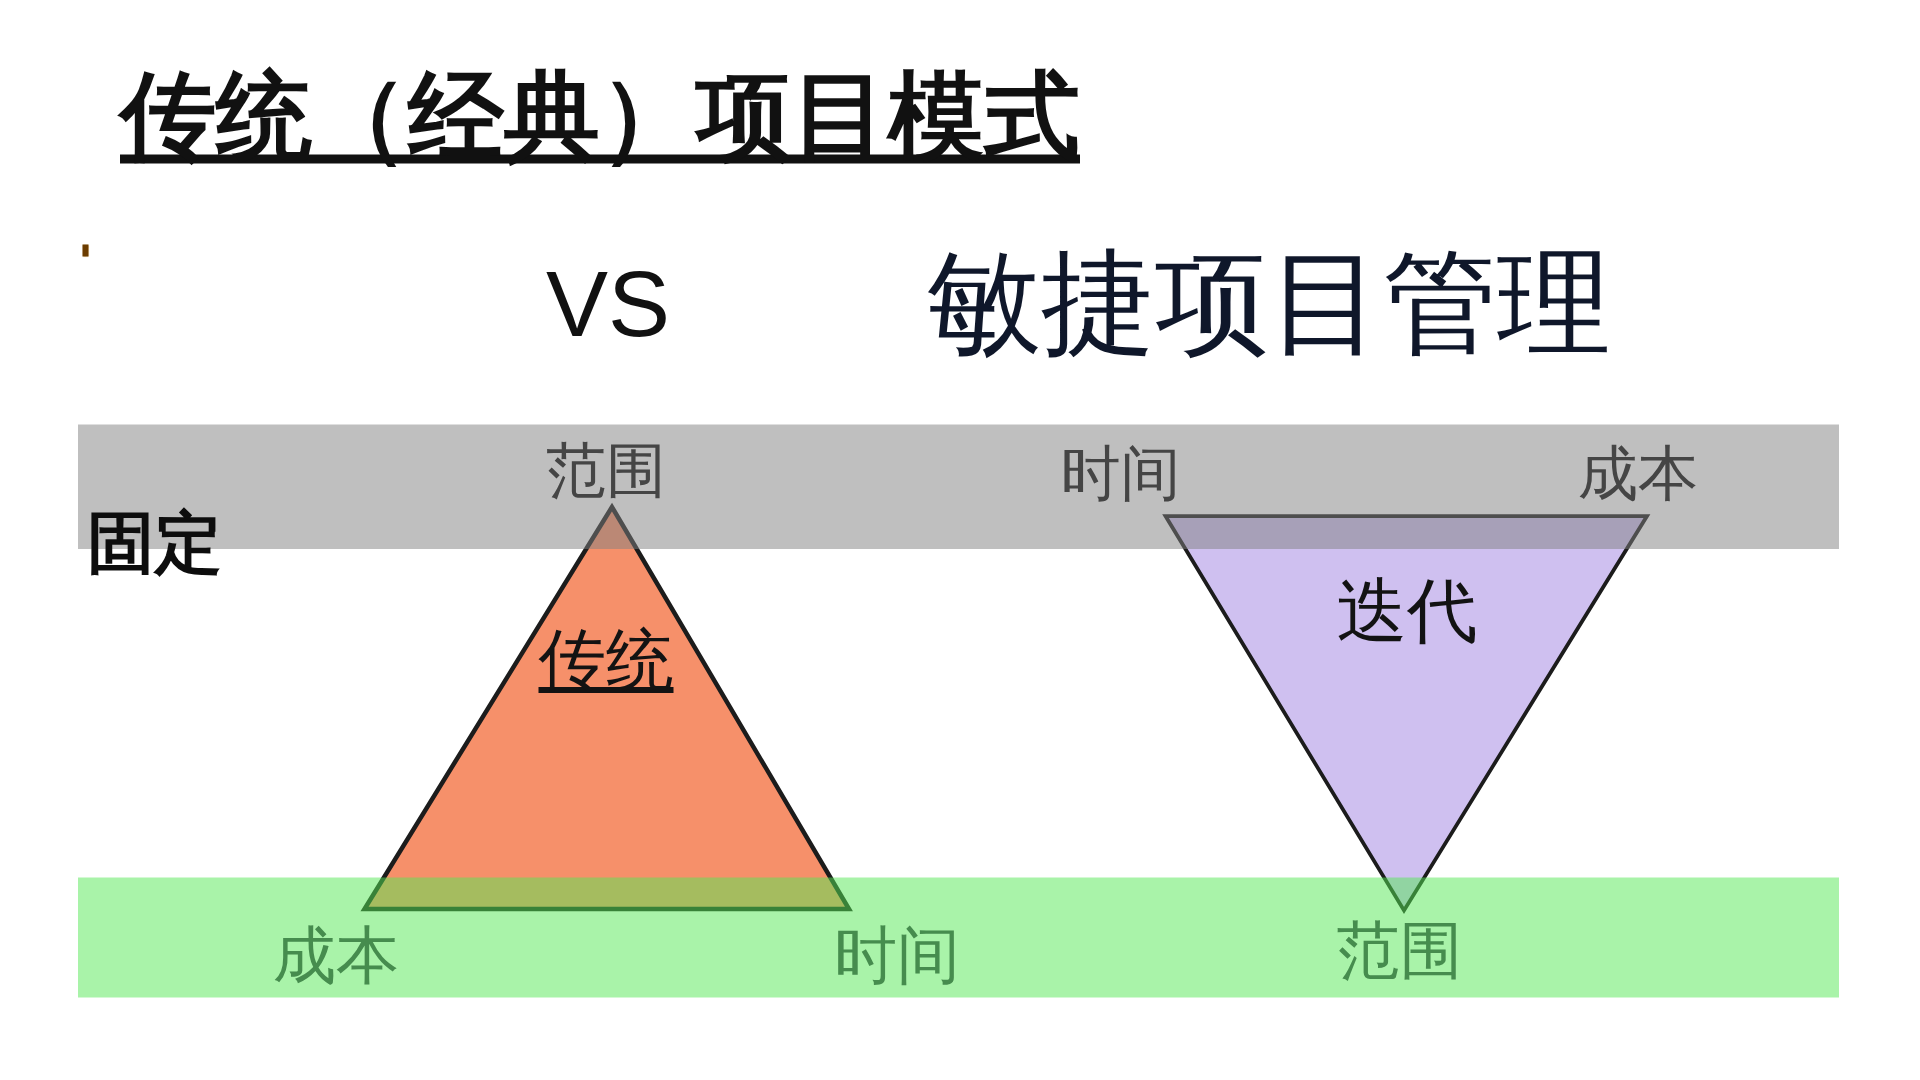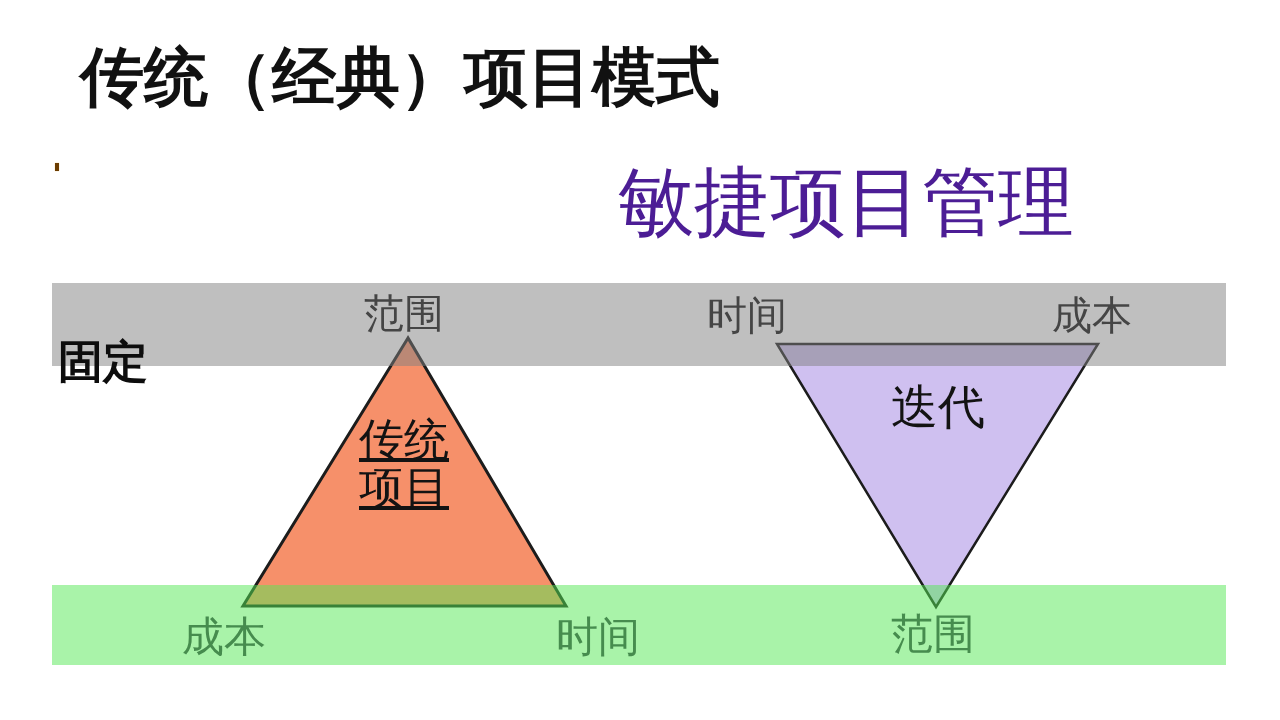--- a/index.html
+++ b/index.html
@@ -18,32 +18,33 @@
   .abs { position: absolute; }
 
   
   .title-left {
     left: 80px; top: 34px;
     font-size: 64px; font-weight: 700;
     color: #111111;
     letter-spacing: 0px;
     white-space: nowrap;
     z-index: 4;
+    text-decoration: underline;
   }
   .title-vs {
     left: 364px; top: 168px;
     font-size: 62px; font-weight: 500;
     color: #111111;
     z-index: 4;
   }
   .title-right {
     left: 618px; top: 152px;
     font-size: 76px; font-weight: 400;
     font-family: "Liberation Serif", serif;
-    color: #4c1d95;
+    color: #0f172a;
     white-space: nowrap;
     z-index: 4;
   }
   .stray-mark {
     left: 55px; top: 163px;
     width: 4px; height: 8px;
     background: #6b3c00;
     box-shadow: 0 0 1px #d89a2a;
     z-index: 4;
   }
@@ -104,20 +105,21 @@
     font-size: 47px; line-height: 1.1;
   }
 </style>
 </head>
 <body>
 
 <div class="stage">
 
   <div class="abs title-left lbl">传统（经典）项目模式</div>
   <div class="abs stray-mark"></div>
+  <div class="abs title-vs lbl">VS</div>
   <div class="abs title-right lbl">敏捷项目管理</div>
 
   <svg class="abs shapes" viewBox="0 0 1280 720">
     <polygon class="tri" points="408,338 243,606 566,606" fill="#f6906a"></polygon>
     <polygon class="tri" style="stroke-width:2.5" points="777,344 1098,344 936,607" fill="#cfc0f0"></polygon>
   </svg>
 
   <div class="abs band band-fixed"></div>
   <div class="abs band band-variable"></div>
 
@@ -126,19 +128,18 @@
   <div class="abs lbl vertex-label vertex-top v-scope-top">范围</div>
   <div class="abs lbl vertex-label vertex-bottom v-cost-bottom">成本</div>
   <div class="abs lbl vertex-label vertex-bottom v-time-bottom">时间</div>
 
   <div class="abs lbl vertex-label vertex-top v-time-top">时间</div>
   <div class="abs lbl vertex-label vertex-top v-cost-top">成本</div>
   <div class="abs lbl vertex-label vertex-bottom v-scope-bottom">范围</div>
 
   <div class="abs tri-label traditional">
     <div>传统</div>
-    <div>项目</div>
   </div>
   <div class="abs tri-label agile">
     <div>迭代</div>
   </div>
 
 </div>
 
 </body></html>

